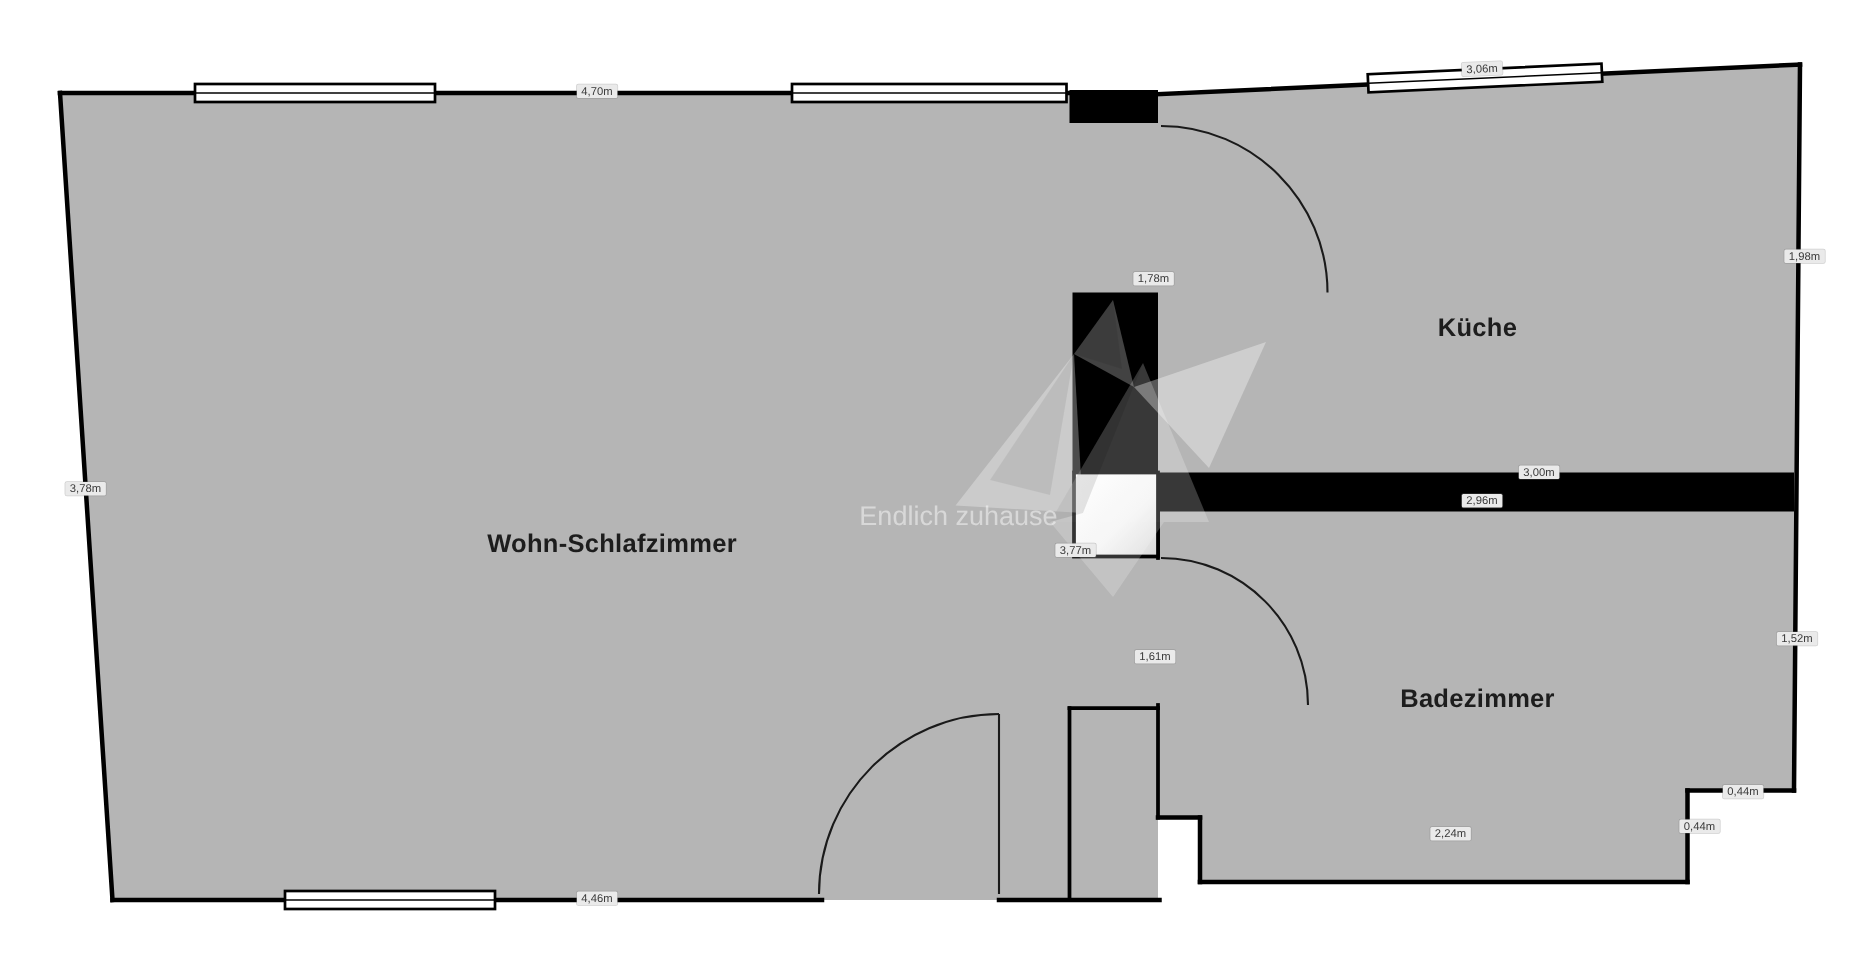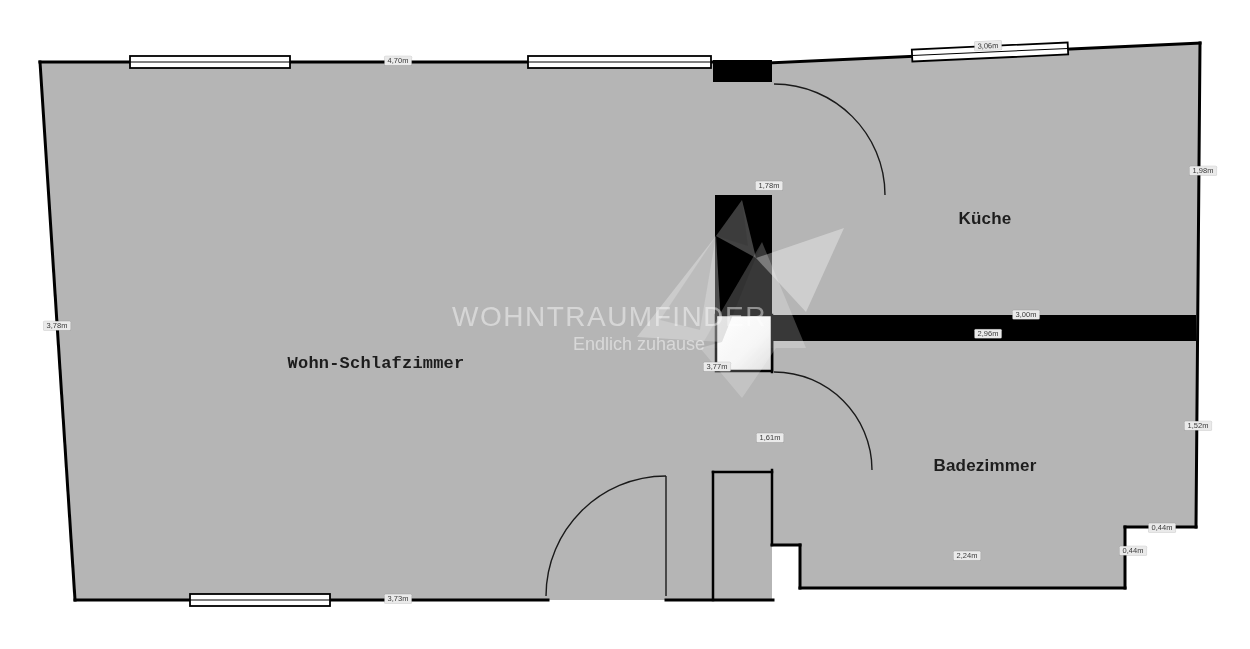--- a/index.html
+++ b/index.html
@@ -90,35 +90,34 @@
       <polygon points="660,320 716,236 700,330" fill="rgba(0,0,0,0.07)"></polygon>
       <polygon points="700,348 762,242 806,348" fill="rgba(255,255,255,0.22)"></polygon>
       <polygon points="722,342 762,242 700,348" fill="rgba(0,0,0,0.10)"></polygon>
       <polygon points="756,258 844,228 806,312" fill="rgba(255,255,255,0.34)"></polygon>
       <polygon points="716,236 742,200 756,258" fill="rgba(255,255,255,0.26)"></polygon>
       <polygon points="716,236 742,200 748,246" fill="rgba(0,0,0,0.08)"></polygon>
       <polygon points="700,348 742,398 776,348" fill="rgba(255,255,255,0.20)"></polygon>
     </g>
   </svg>
 
-  <div id="wm-brand">WOHNTRAUMFINDER</div>
   <div id="wm-tagline">Endlich zuhause</div>
 
-  <div class="room-label" style="left:376px;top:331px;font-family:Liberation Mono, monospace;">Wohn-Schlafzimmer</div>
+  <div class="room-label" style="left:408px;top:331px;">Wohn-Schlafzimmer</div>
   <div class="room-label" style="left:985px;top:187px;">Küche</div>
   <div class="room-label" style="left:985px;top:434px;">Badezimmer</div>
 
   <div class="dim-chip" style="left:383px;top:61px;margin-left:15px;">4,70m</div>
   <div class="dim-chip rot" style="left:988px;top:46px;">3,06m</div>
   <div class="dim-chip" style="left:1203px;top:171px;">1,98m</div>
   <div class="dim-chip" style="left:769px;top:186px;">1,78m</div>
   <div class="dim-chip" style="left:717px;top:327px;margin-top:40px;">3,77m</div>
   <div class="dim-chip" style="left:1026px;top:315px;">3,00m</div>
   <div class="dim-chip" style="left:988px;top:334px;">2,96m</div>
   <div class="dim-chip" style="left:57px;top:326px;">3,78m</div>
   <div class="dim-chip" style="left:770px;top:438px;">1,61m</div>
   <div class="dim-chip" style="left:1198px;top:426px;">1,52m</div>
   <div class="dim-chip" style="left:1162px;top:528px;">0,44m</div>
   <div class="dim-chip" style="left:1133px;top:551px;">0,44m</div>
   <div class="dim-chip" style="left:967px;top:556px;">2,24m</div>
-  <div class="dim-chip" style="left:398px;top:599px;">3,73m</div>
+  <div class="dim-chip" style="left:398px;top:599px;">4,46m</div>
 
 </div>
 
 </body></html>

